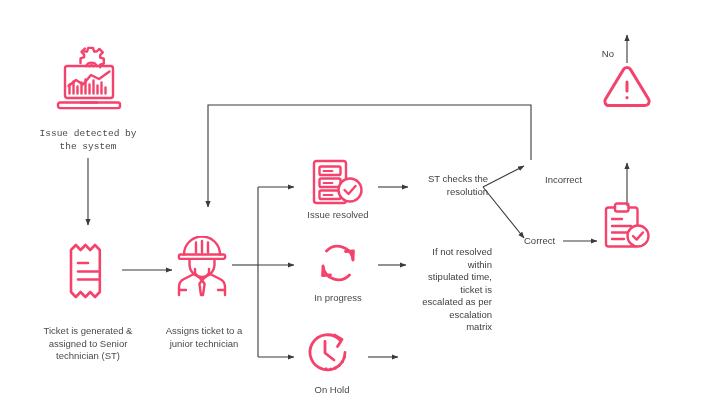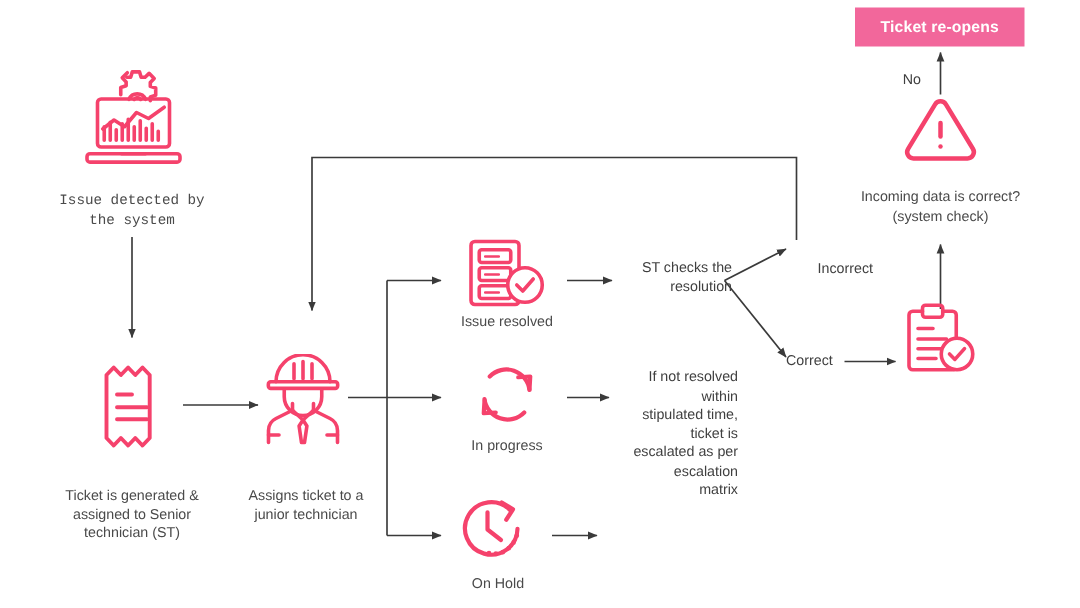--- a/index.html
+++ b/index.html
@@ -199,26 +199,21 @@
 
   <div class="icon-box" style="left:602px; top:64px;">
     <svg class="ic" width="50" height="46" viewBox="0 0 50 46">
       <g fill="none" stroke="#f5426c" stroke-width="3" stroke-linecap="round" stroke-linejoin="round">
         <path d="M21.4 5.6 L3.4 35.2 a4.2 4.2 0 0 0 3.6 6.4 H43 a4.2 4.2 0 0 0 3.6-6.4 L28.6 5.6 a4.2 4.2 0 0 0-7.2 0 Z"></path>
         <path d="M25 18 v9"></path>
         <path d="M25 33.6 v0.1"></path>
       </g>
     </svg>
   </div>
-  <div class="caption" style="left:553px; top:126px; width:148px;">Incoming data is correct?
-(system check)</div>
-
-  <div class="badge" style="left:570px; top:5px; width:113px; height:26px;">
-    <span>Ticket re-opens</span>
-  </div>
+
 
   <div class="edge-label" style="left:402px; top:246px; width:90px;">If not resolved
 within
 stipulated time,
 ticket is
 escalated as per
 escalation
 matrix</div>
 
   <div class="edge-label" style="left:404px; top:173px; width:84px;">ST checks the

